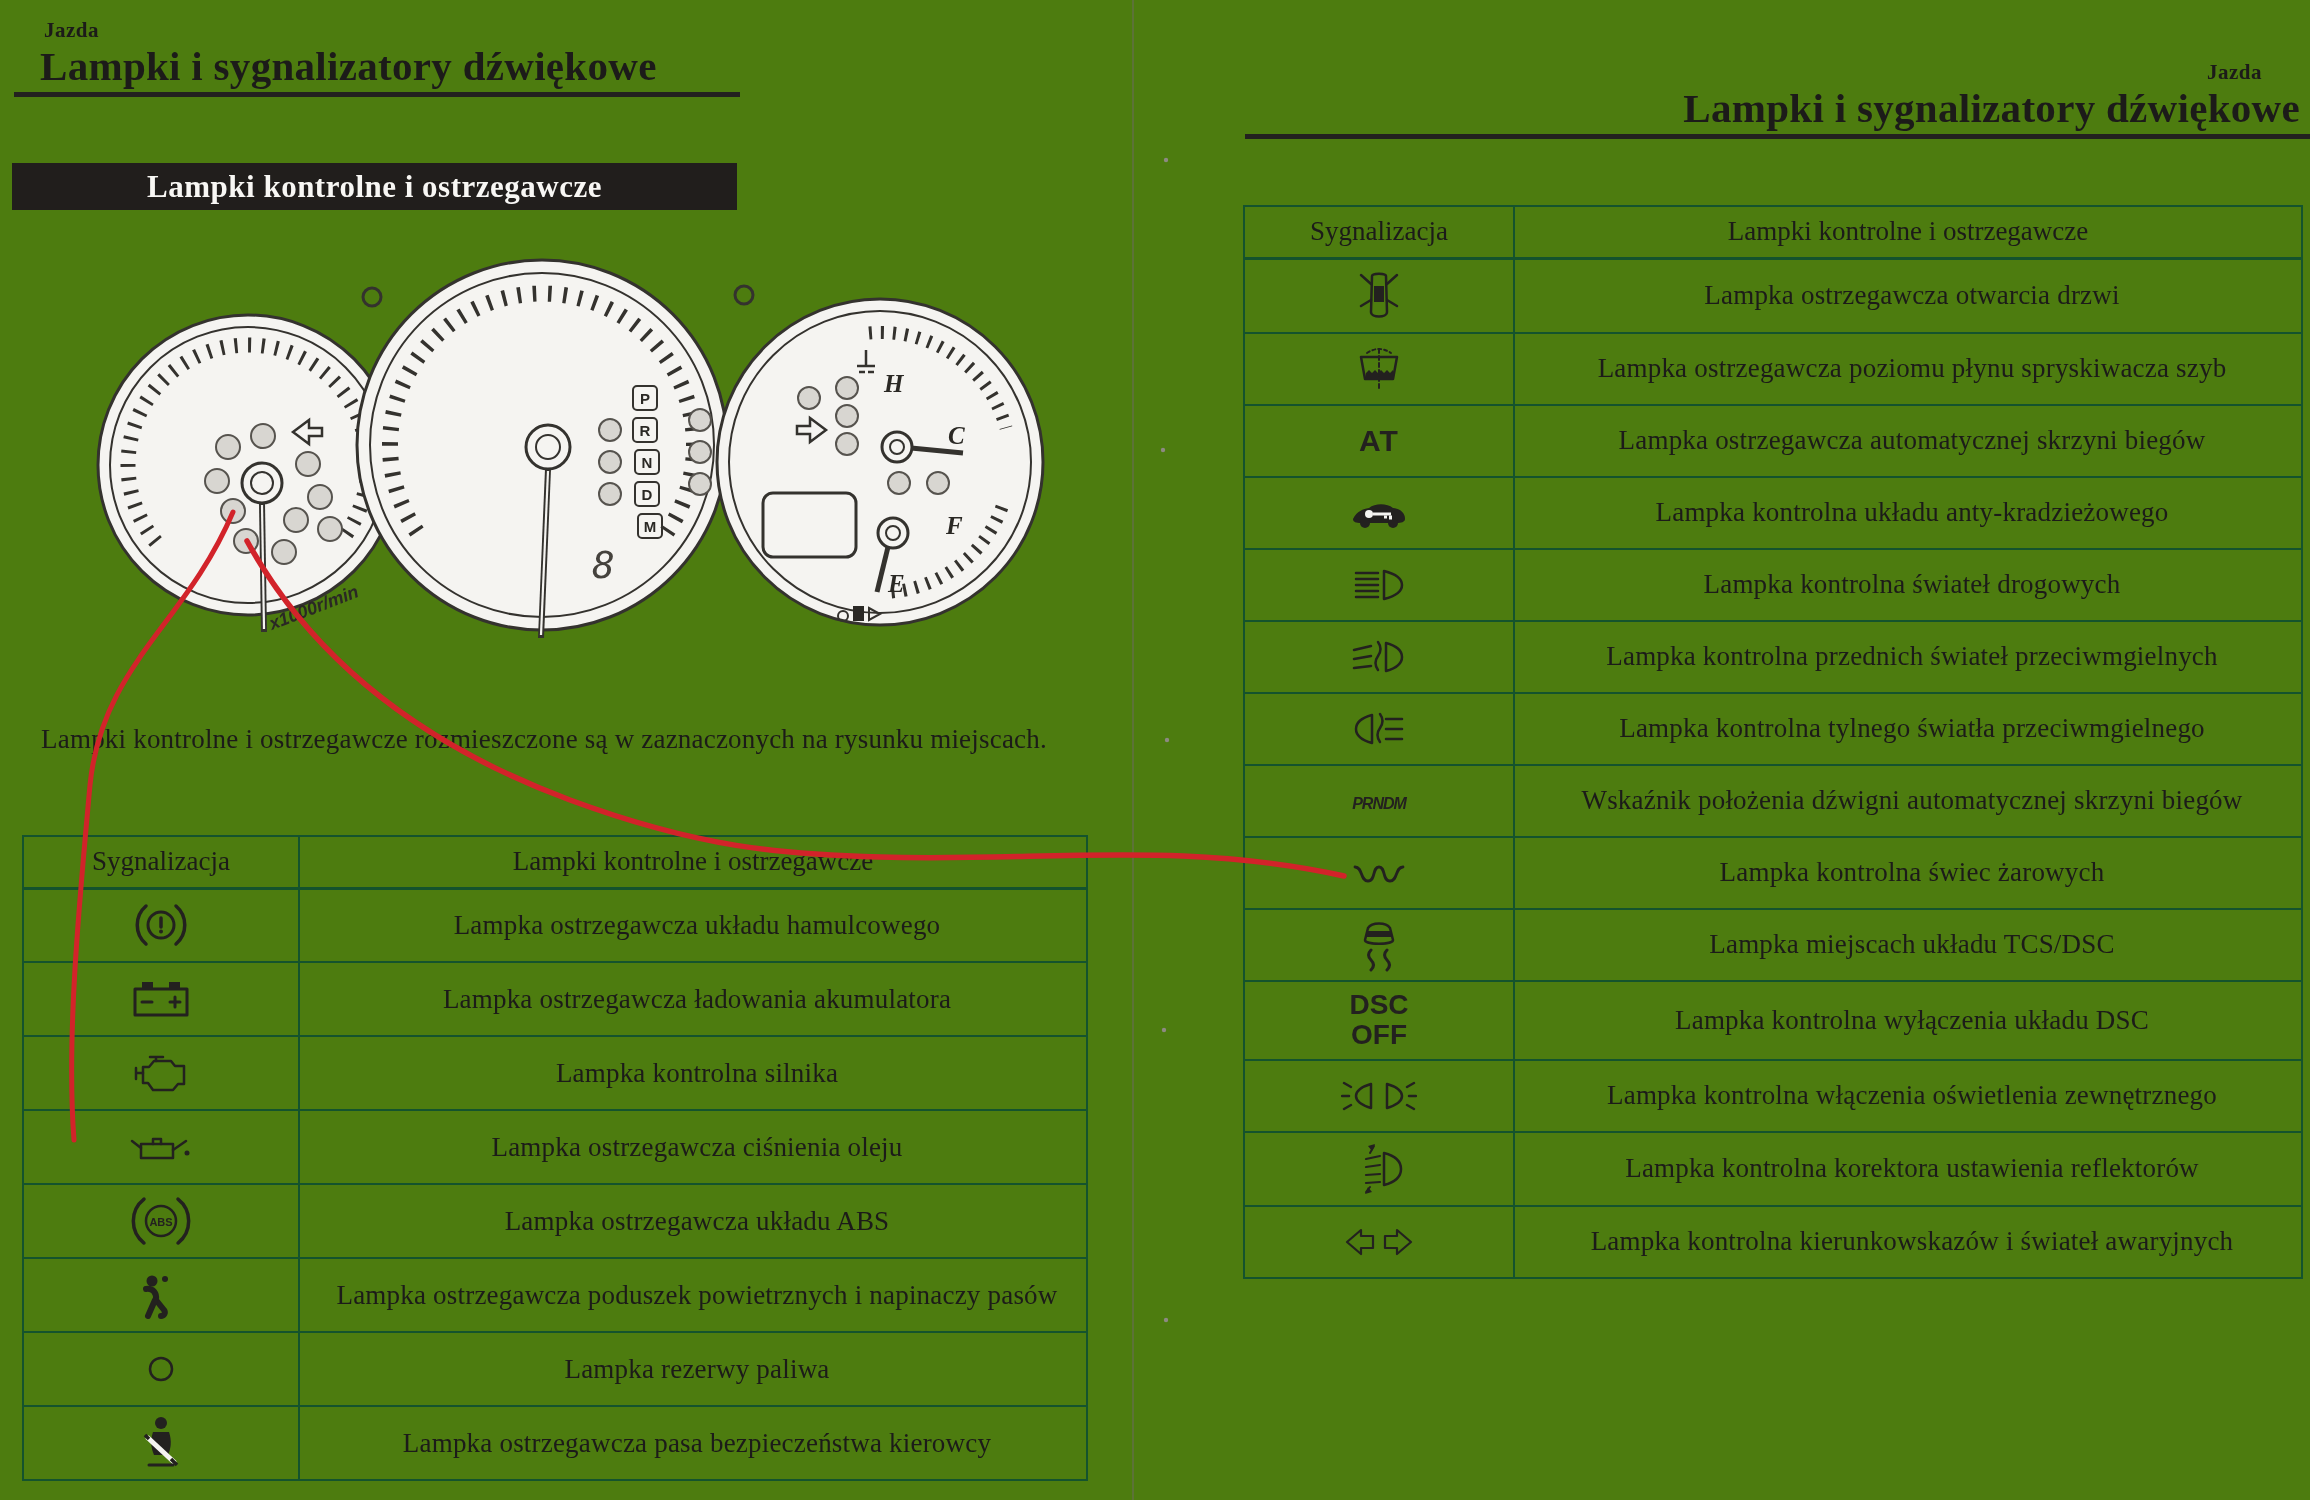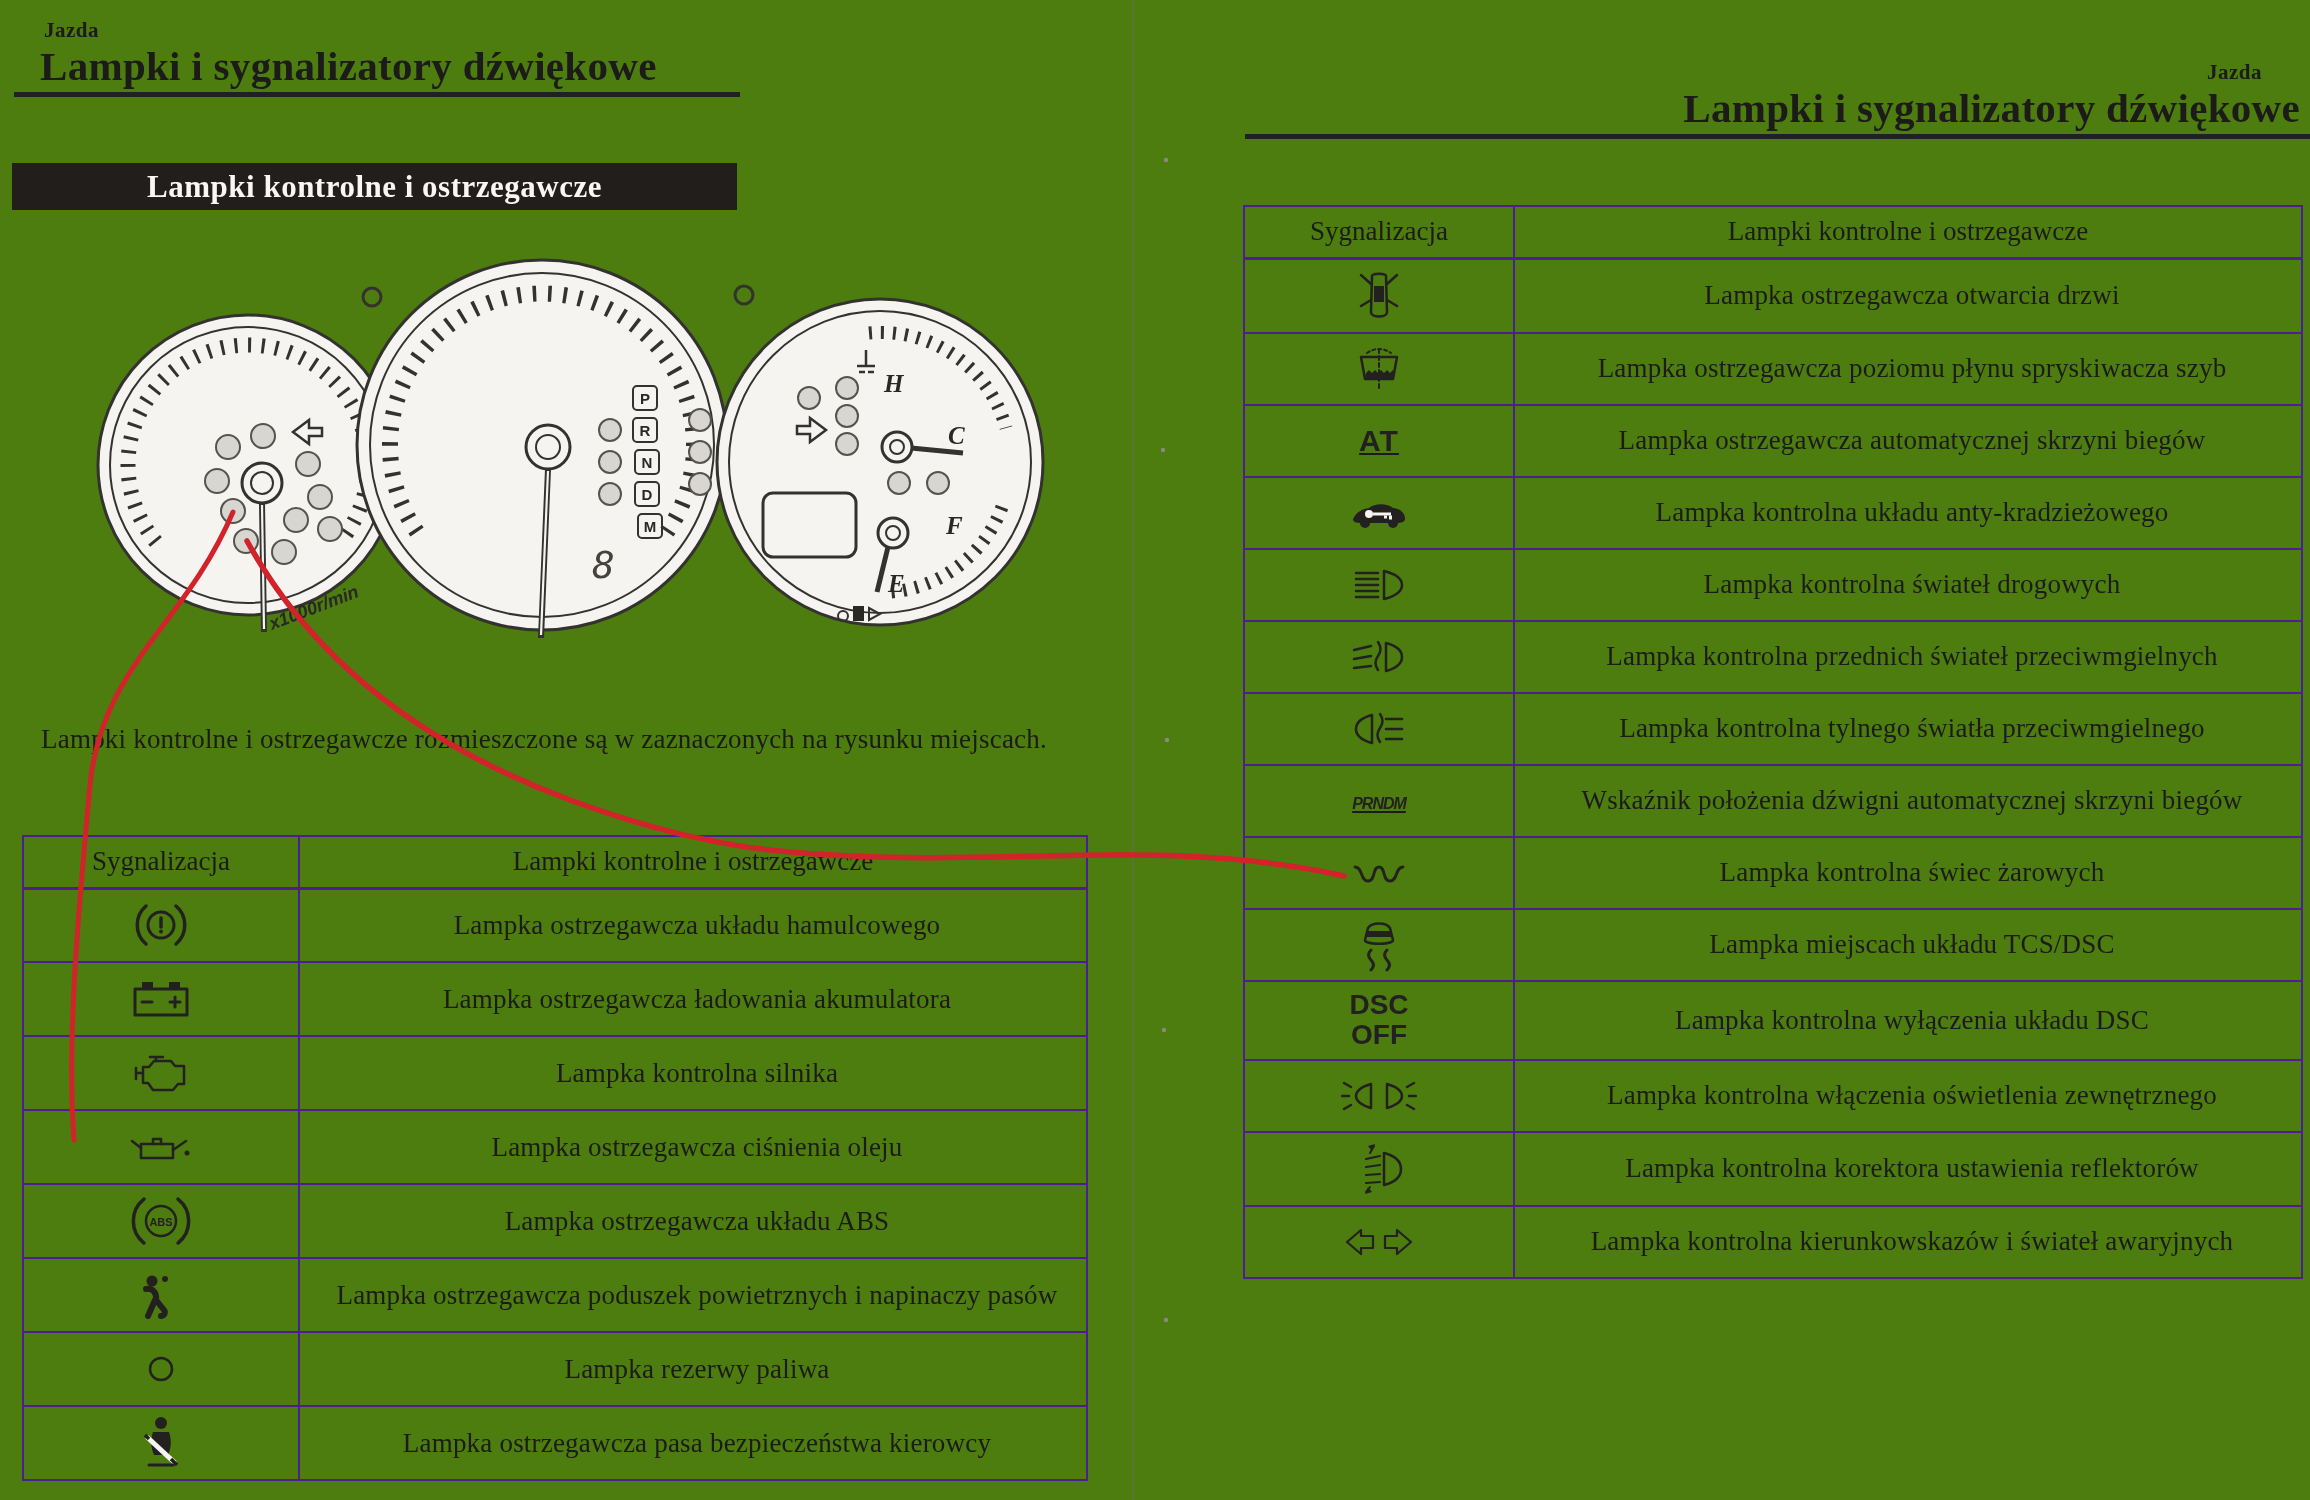--- a/index.html
+++ b/index.html
@@ -16,28 +16,28 @@
     left:12px;top:163px;width:725px;height:47px;background:#211e1c;
     display:flex;align-items:center;justify-content:center;
   }
   #banner .banner-text{color:#f8f7f4;font-size:31px;font-weight:bold;letter-spacing:.5px;}
   .caption{font-size:27px;letter-spacing:.2px;}
   table.sig-table{
     position:absolute;border-collapse:collapse;table-layout:fixed;
     background:transparent;
   }
   .sig-table th,.sig-table td{
-    border:2px solid #4c1d95;padding:8px;vertical-align:middle;
+    border:2px solid #14532d;padding:8px;vertical-align:middle;
     font-size:27px;font-weight:normal;
   }
   .sig-table tr.head{height:52px;}
   .sig-table tr.head th{border-bottom-width:3px;text-align:center;}
   .sig-table--left tr.row{height:74px;}
   .sig-table--right tr.row{height:72px;}
-  .sig-table td.sym{text-align:center;text-decoration:underline;}
+  .sig-table td.sym{text-align:center;}
   .sig-table td.desc{padding-left:16px;letter-spacing:.2px;text-align:center;}
   .sig-table .icon svg{vertical-align:middle;}
   [data-icon-bind]{font-family:"Liberation Sans","DejaVu Sans",sans-serif;font-weight:bold;color:#23211f;}
   [data-name="at-indicator-icon"]{font-size:30px;letter-spacing:1px;}
   [data-name="gear-position-indicator-icon"]{font-size:16px;font-style:italic;letter-spacing:-1px;}
   [data-name="dsc-off-indicator-icon"]{font-size:28px;line-height:1.08;white-space:pre-line;display:inline-block;text-align:center;}
   #cluster-overlay{position:absolute;left:0;top:0;pointer-events:none;}
   .gtext{font-family:"Liberation Serif","DejaVu Serif",serif;font-weight:bold;font-style:italic;fill:#2a2824;}
   .boxletter{font-family:"Liberation Sans","DejaVu Sans",sans-serif;font-weight:bold;font-size:15px;fill:#2a2824;}
 </style>

